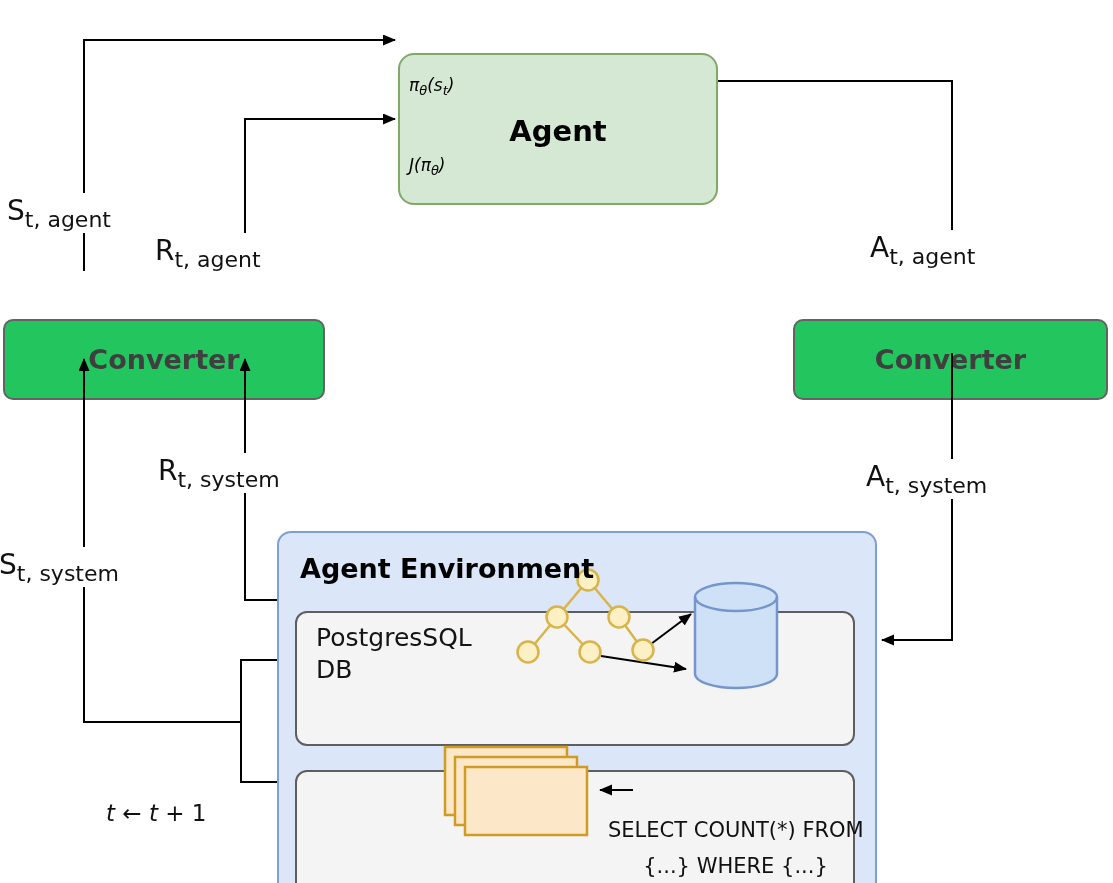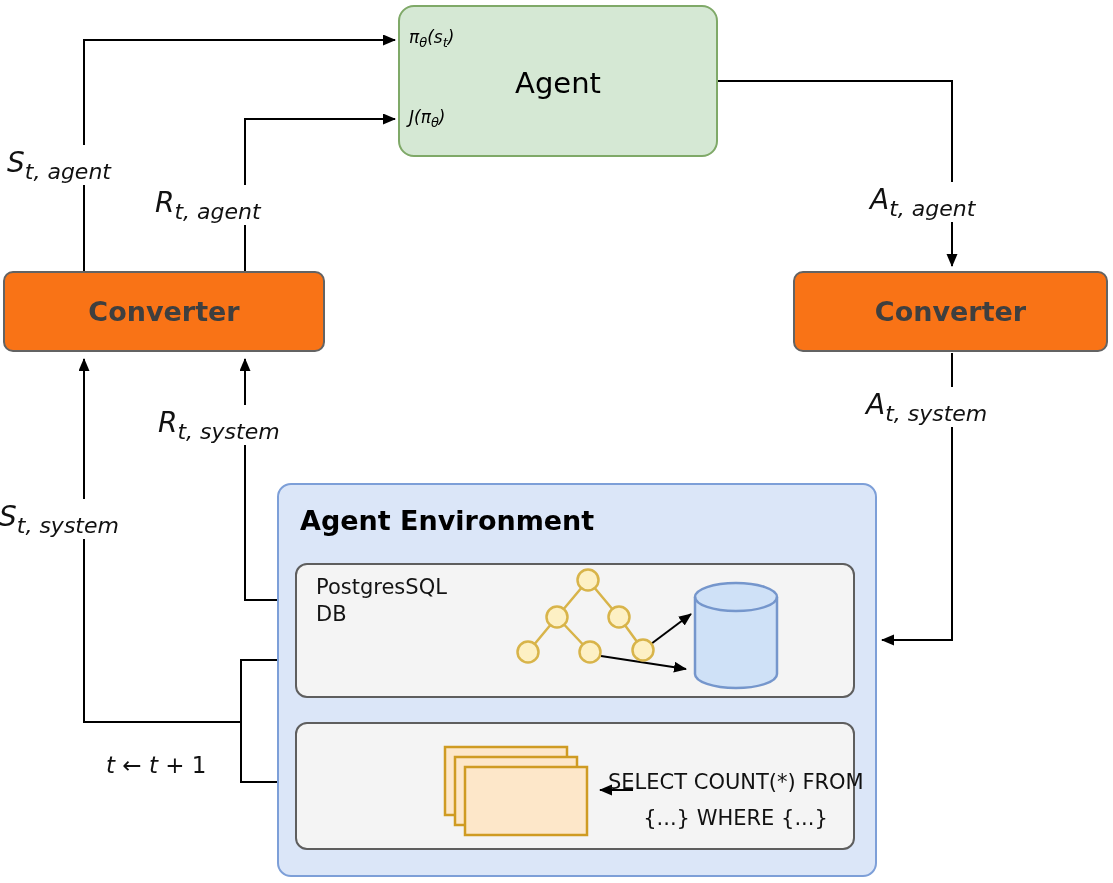--- a/index.html
+++ b/index.html
@@ -1,56 +1,56 @@
 <!DOCTYPE html>
 <html><head>
 <meta charset="utf-8">
 <style>
   html,body { margin:0; padding:0; background:#ffffff; }
   #stage {
     position:relative; width:1113px; height:883px; background:#ffffff;
     font-family:"DejaVu Sans","Liberation Sans",sans-serif; overflow:hidden; color:#111;
   }
-  .abs { position:absolute; box-sizing:border-box; }
+  .abs { position:absolute; box-sizing:border-box;margin-top:48px; }
 
   
   .agent-box { left:398px; top:5px; width:320px; height:152px;
     background:#d5e8d4; border:2px solid #7fa968; border-radius:16px; }
-  .conv { background:#f97316; border:2px solid #636363; border-radius:10px;
+  .conv { background:#22c55e; border:2px solid #636363; border-radius:10px;
     display:flex; align-items:center; justify-content:center;
     font-weight:bold; font-size:27px; color:#3f3f3f; }
   .conv-left  { left:3px;   top:271px; width:322px; height:81px; }
   .conv-right { left:793px; top:271px; width:315px; height:81px; }
   .sysenv { left:277px; top:483px; width:600px; height:394px;
     background:#dbe6f8; border:2px solid #7d9fd8; border-radius:14px; }
   .innerbox { background:#f4f4f4; border:2px solid #5e5e5e; border-radius:12px; }
   .pg-box   { left:295px; top:563px; width:560px; height:135px; }
   .tpch-box { left:295px; top:722px; width:560px; height:128px; }
 
   
   .agent-title { left:398px; top:66px; width:320px; text-align:center;
-    font-weight:normal; font-size:29px; color:#000; }
+    font-weight:bold; font-size:29px; color:#000; }
   .sysenv-title { left:300px; top:505px; font-weight:bold; font-size:27px; color:#000; }
-  .boxlabel { font-size:21px; color:#141414; line-height:1.27; }
+  .boxlabel { font-size:25px; color:#141414; line-height:1.27; }
   .pg-label   { left:316px; top:574px; }
   .tpch-label { left:308px; top:733px; }
   .query { left:608px; top:764px; width:255px; text-align:center;
     font-size:21px; color:#111; line-height:1.72; white-space:nowrap; }
   .mathlabel { font-style:italic; font-size:17px; color:#000; }
   .mathlabel sub { font-size:13px; }
   .pi-label { left:409px; top:27px; }
   .j-label  { left:409px; top:107px; }
-  .sig { font-style:italic; font-size:28px; color:#111; background:#ffffff;
+  .sig { font-size:28px; color:#111; background:#ffffff;
     padding:1px 5px; white-space:nowrap; }
   .sig sub { font-size:22px; }
   .s-agent  { left:2px;   top:145px; }
   .r-agent  { left:150px; top:185px; }
   .a-agent  { left:865px; top:182px; }
   .r-system { left:153px; top:405px; }
-  .a-system { left:861px; top:387px; }
+  .a-system { left:861px; top:411px; }
   .s-system { left:-6px;  top:499px; }
   .t-update { left:102px; top:752px; font-size:23px; color:#111;
     background:#ffffff; padding:0 4px; white-space:nowrap; }
   .t-update i { font-style:italic; }
 
   svg.overlay { position:absolute; left:0; top:0; pointer-events:none; }
   .connector { stroke:#000; stroke-width:2; fill:none; }
 </style>
 </head>
 <body>

